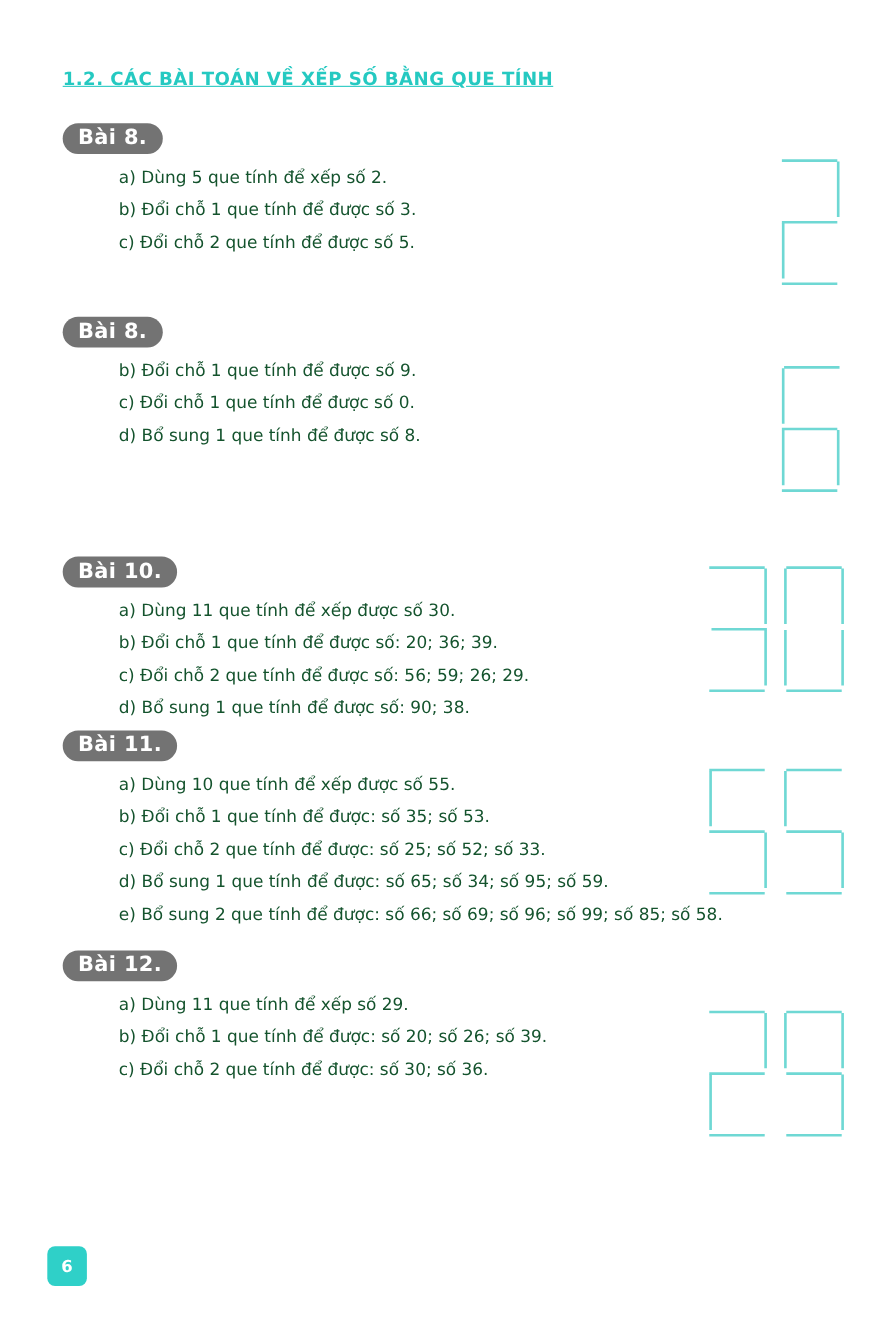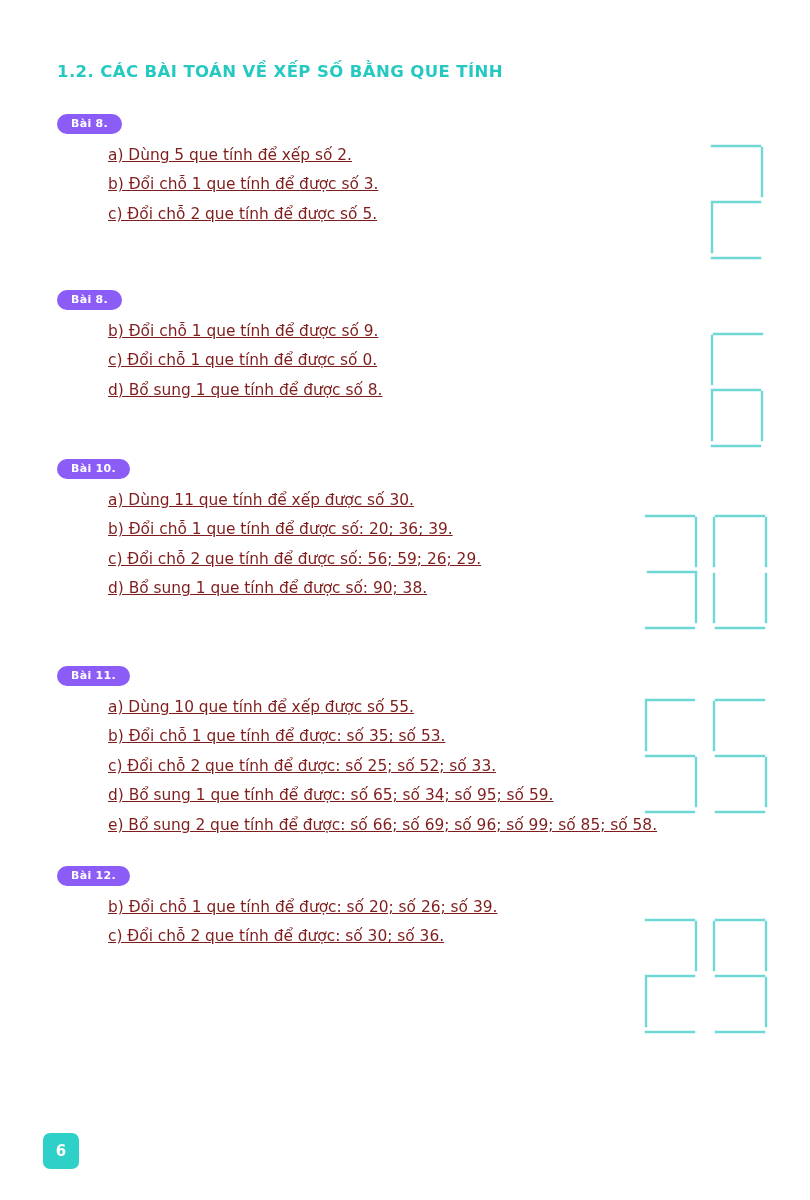--- a/index.html
+++ b/index.html
@@ -27,55 +27,55 @@
   .section-title {
     position: absolute;
     left: 57px;
     top: 62px;
     font-size: 16.5px;
     font-weight: bold;
     letter-spacing: 0.4px;
     color: #25c9c1;
     text-transform: uppercase;
     white-space: nowrap;
+    text-decoration: underline;
   }
 
   
   .exercise {
     position: absolute;
     left: 57px;
     width: 660px;
   }
 
   .badge {
     display: inline-block;
-    background: #8b5cf6;
+    background: #737373;
     color: #ffffff;
-    font-size: 11px;
+    font-size: 19px;
     font-weight: bold;
     padding: 4px 14px 5px 14px;
     border-radius: 14px;
     letter-spacing: 0.3px;
     line-height: 1;
     white-space: nowrap;
   }
 
   .items {
     margin: 14px 0 0 0;
     padding: 0;
     list-style: none;
   }
   .items li {
     font-size: 15.4px;
     line-height: 1.0;
     margin: 0 0 14px 0;
     padding-left: 51px;
     white-space: nowrap;
-    color: #7f1d1d;
-    text-decoration: underline;
+    color: #14532d;
   }
   .items li:last-child { margin-bottom: 0; }
 
   
   .figure {
     position: absolute;
   }
   .figure svg { display: block; }
 
   
@@ -137,21 +137,21 @@
     <svg width="62" height="122" viewBox="0 0 62 122" fill="none" stroke="#6fd8d4" stroke-width="2.4" stroke-linecap="square">
       <line x1="8" y1="4" x2="56" y2="4"></line>
       <line x1="6" y1="6" x2="6" y2="54"></line>
       <line x1="6" y1="60" x2="54" y2="60"></line>
       <line x1="6" y1="62" x2="6" y2="110"></line>
       <line x1="56" y1="62" x2="56" y2="110"></line>
       <line x1="6" y1="116" x2="54" y2="116"></line>
     </svg>
   </div>
 
-  <div class="exercise" style="top:457px;">
+  <div class="exercise" style="top:506px;">
     <div class="badge">Bài 10.</div>
     <ul class="items">
       <li>a) Dùng 11 que tính để xếp được số 30.</li>
       <li>b) Đổi chỗ 1 que tính để được số: 20; 36; 39.</li>
       <li>c) Đổi chỗ 2 que tính để được số: 56; 59; 26; 29.</li>
       <li>d) Bổ sung 1 que tính để được số: 90; 38.</li>
     </ul>
   </div>
 
   <div class="figure" style="left:640px; top:512px;">
@@ -196,20 +196,21 @@
       <line x1="74" y1="6" x2="74" y2="54"></line>
       <line x1="76" y1="60" x2="124" y2="60"></line>
       <line x1="126" y1="62" x2="126" y2="110"></line>
       <line x1="76" y1="116" x2="124" y2="116"></line>
     </svg>
   </div>
 
   <div class="exercise" style="top:864px;">
     <div class="badge">Bài 12.</div>
     <ul class="items">
+      <li>a) Dùng 11 que tính để xếp số 29.</li>
       <li>b) Đổi chỗ 1 que tính để được: số 20; số 26; số 39.</li>
       <li>c) Đổi chỗ 2 que tính để được: số 30; số 36.</li>
     </ul>
   </div>
 
   <div class="figure" style="left:640px; top:916px;">
     <svg width="130" height="128" viewBox="0 0 130 128" fill="none" stroke="#6fd8d4" stroke-width="2.4" stroke-linecap="square">
 
       <line x1="6" y1="4" x2="54" y2="4"></line>
       <line x1="56" y1="6" x2="56" y2="54"></line>

